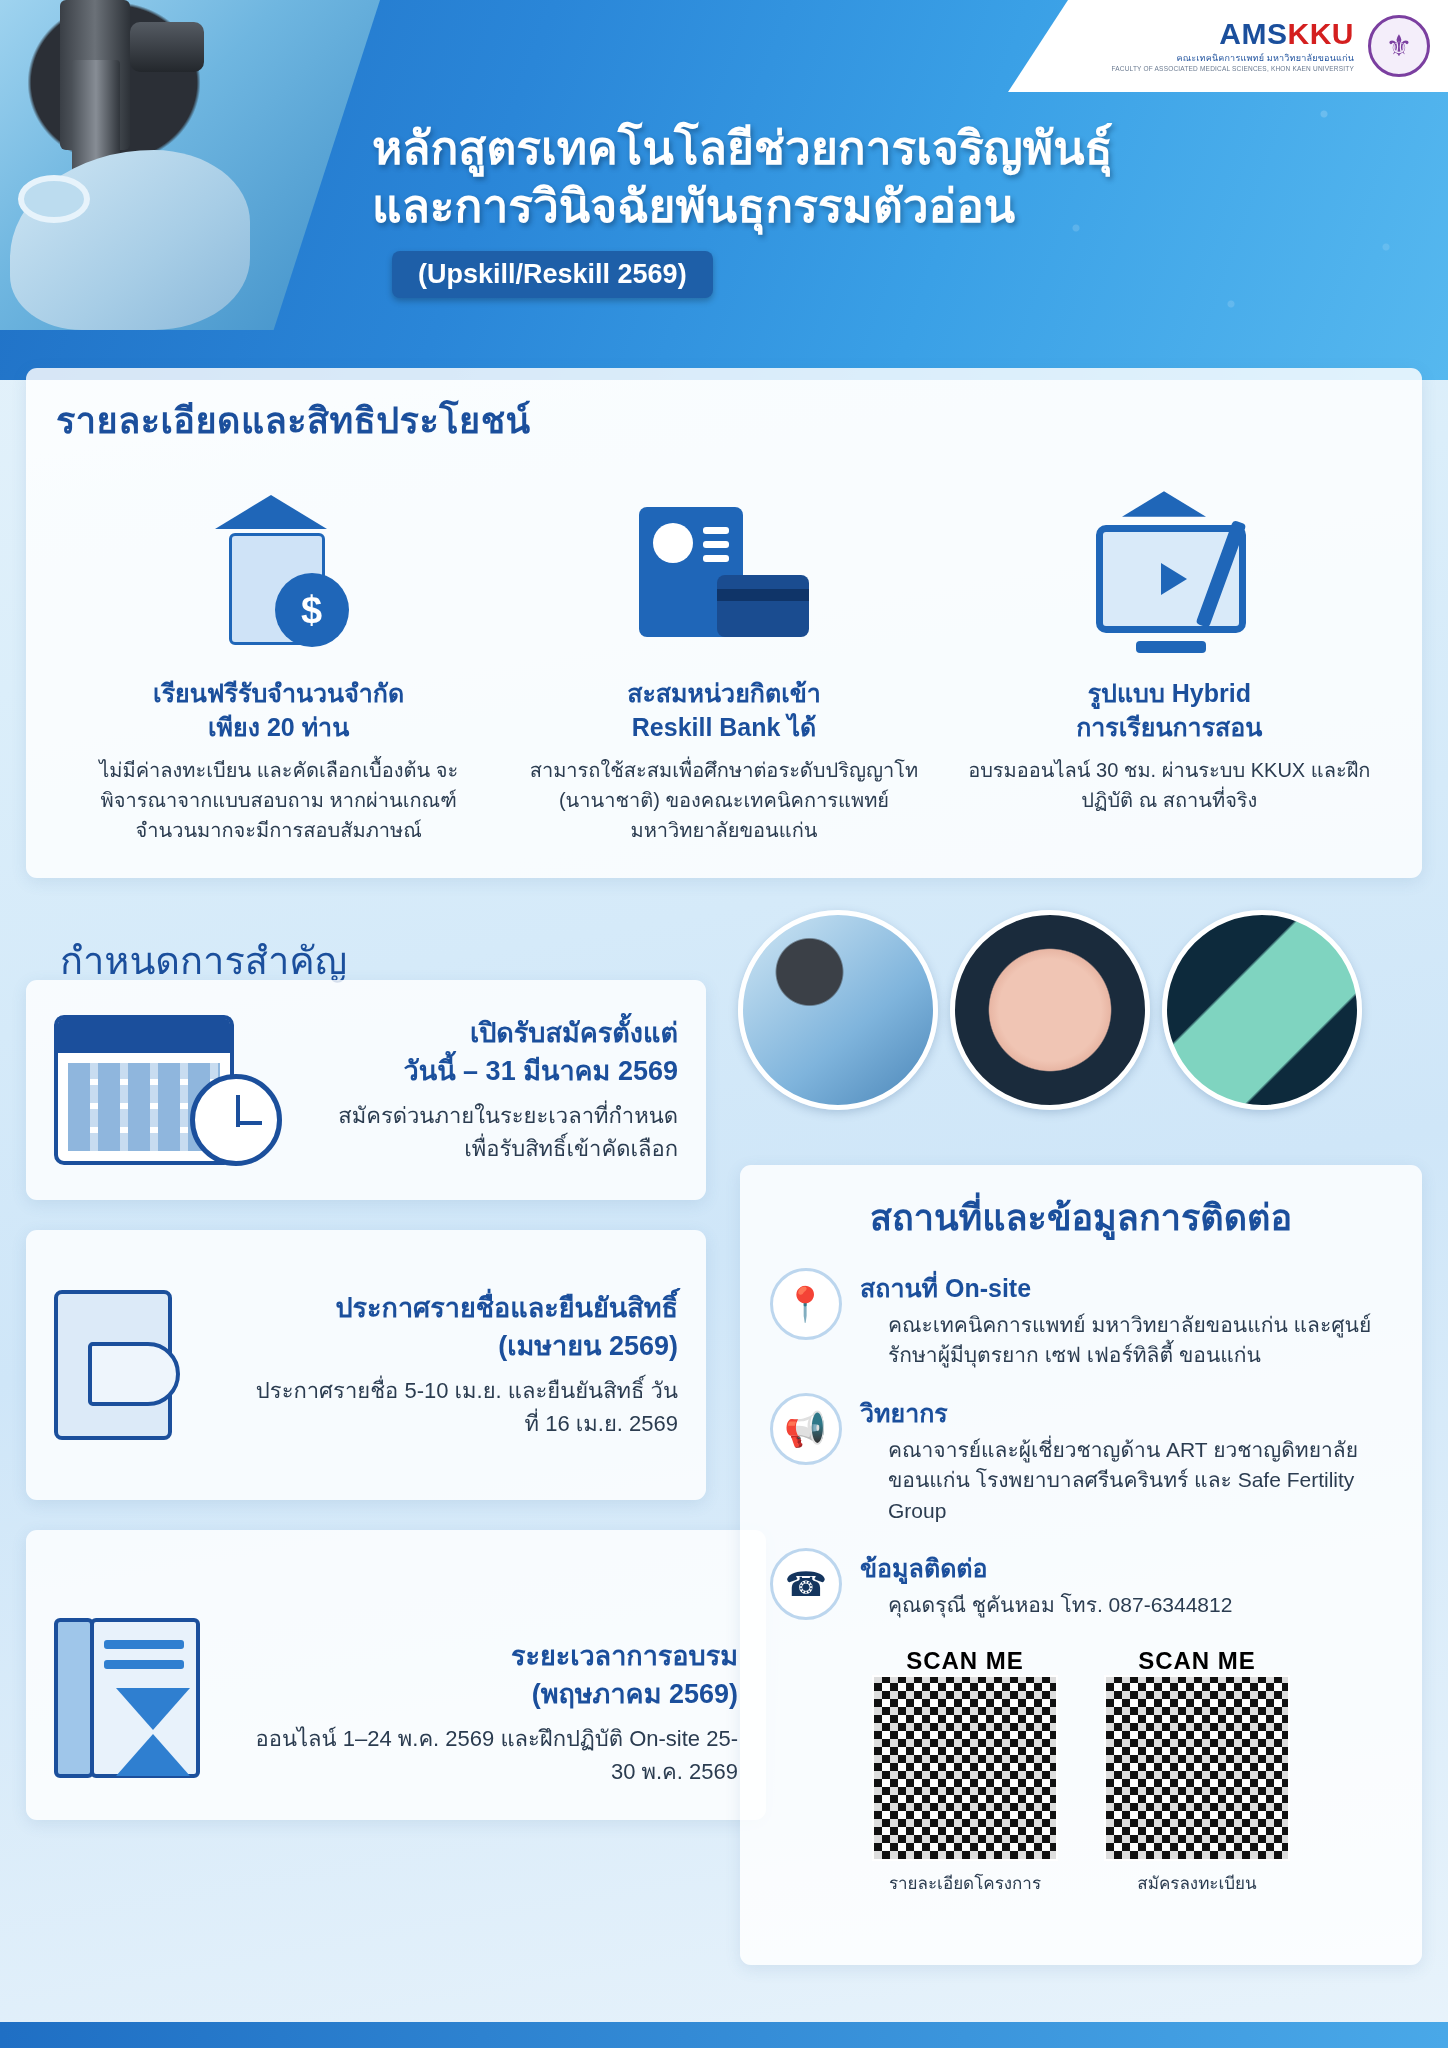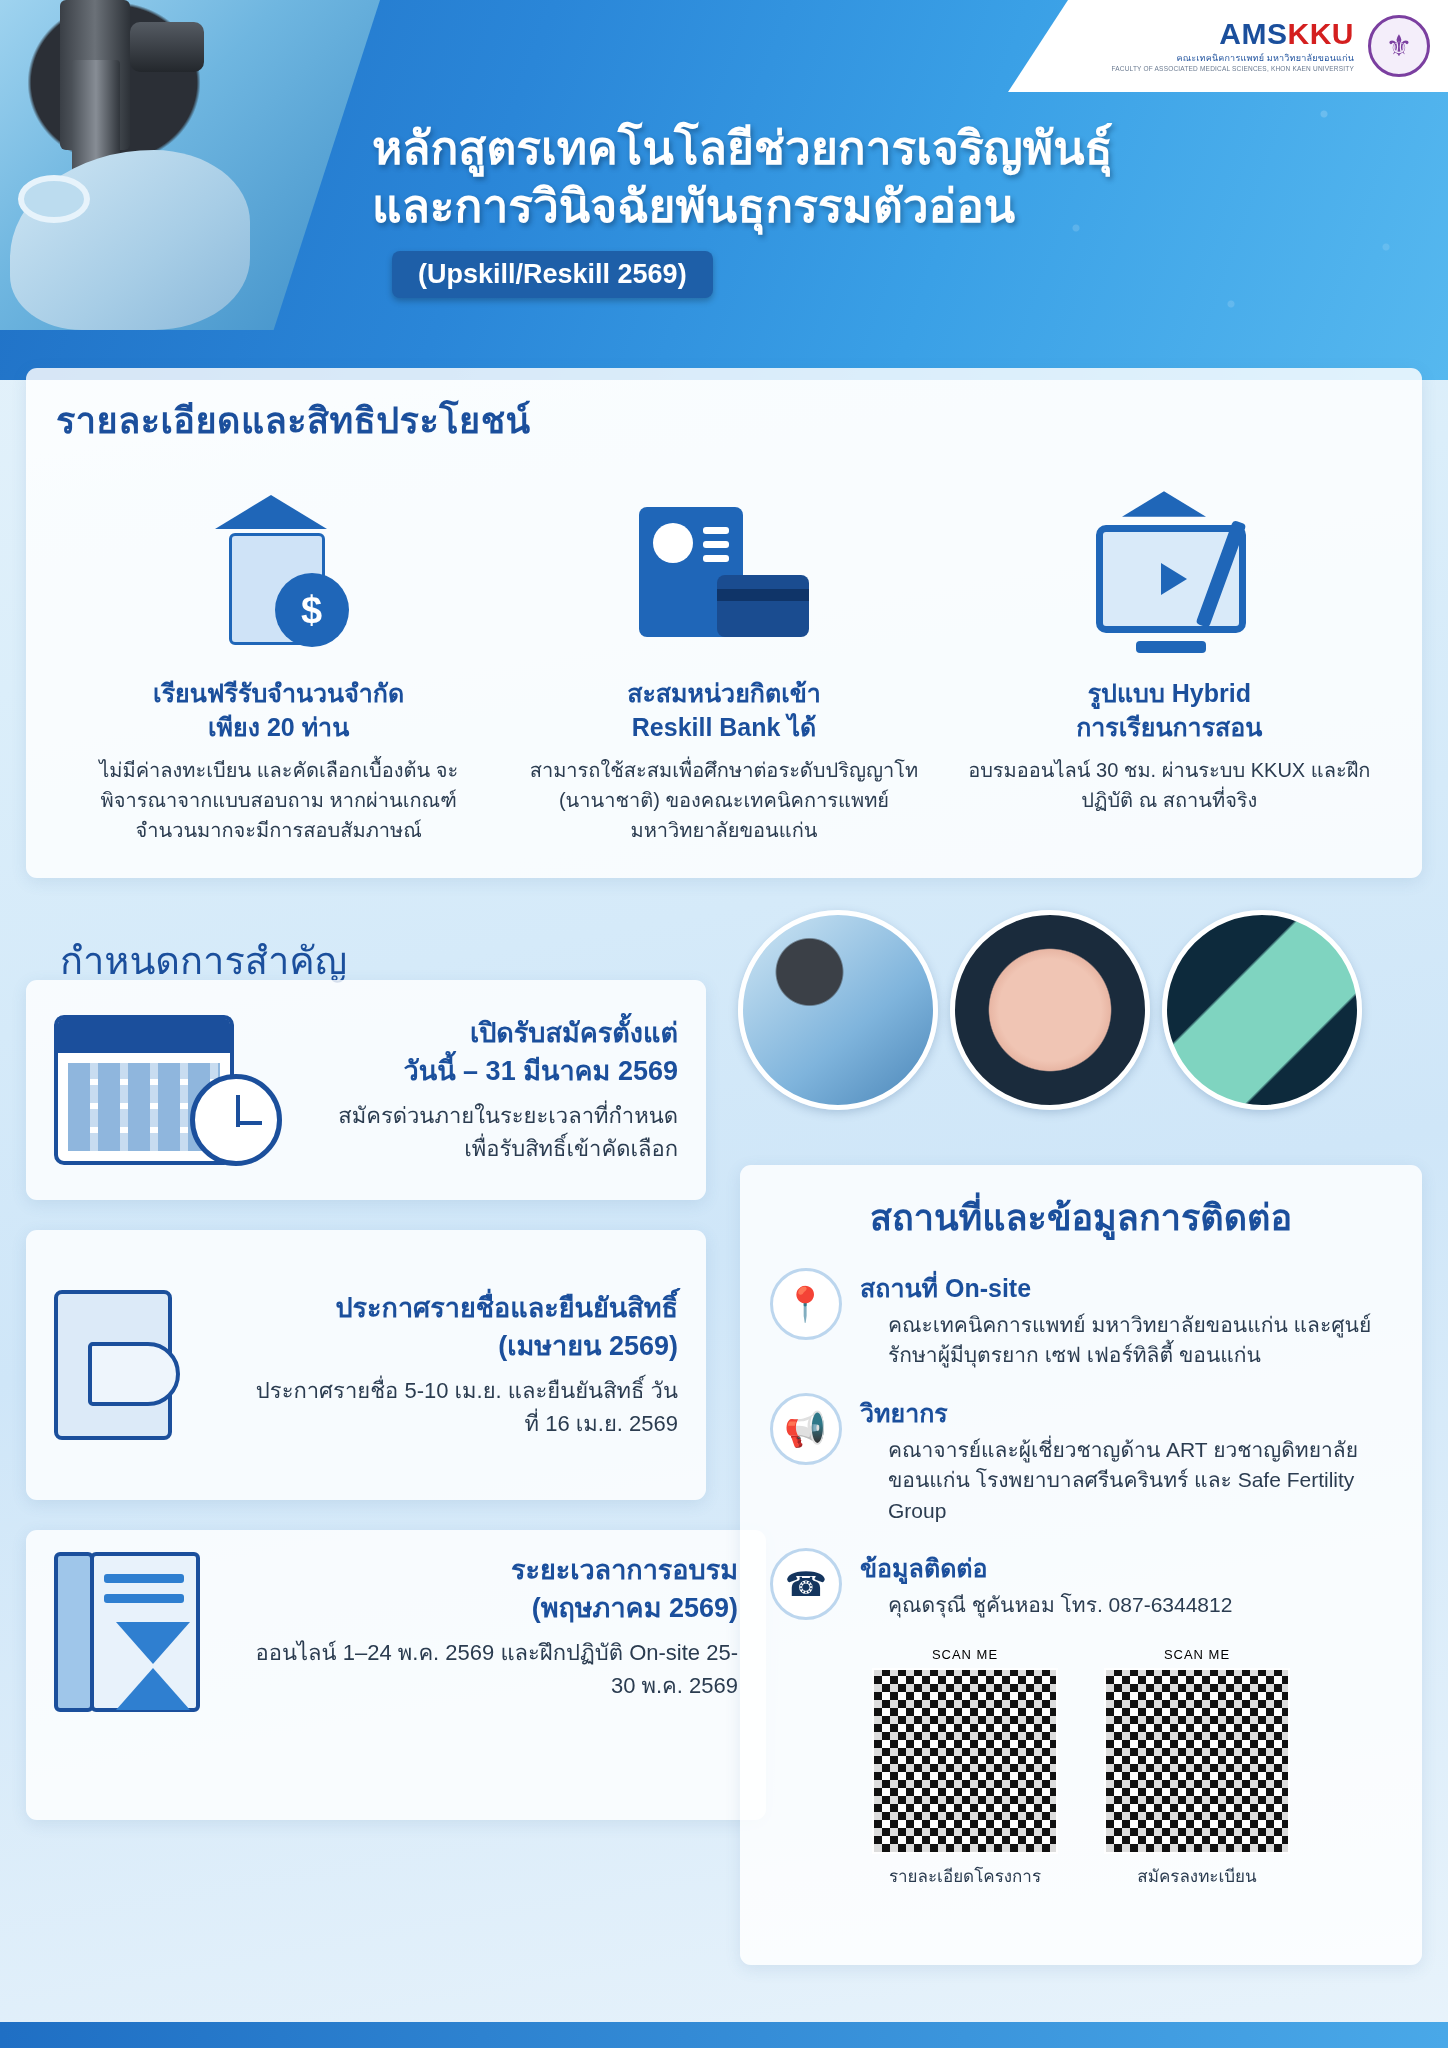--- a/index.html
+++ b/index.html
@@ -118,21 +118,21 @@
   .play { width:0;height:0;border-left: 26px solid #1f66b8; border-top: 16px solid transparent; border-bottom: 16px solid transparent; margin-left:6px;}
   .stand { width: 70px; height: 12px; background: #1f66b8; border-radius: 4px; margin: 8px auto 0;}
 
   
   .sched-title {
     position: absolute; left: 60px; top: 930px;
     color: #1b4f9c; font-size: 38px; font-weight: 400;
   }
   .sched1 { position: absolute; left: 26px; top: 980px; width: 680px; height: 220px; padding: 22px 28px; display:flex; gap: 18px; align-items: center;}
   .sched2 { position: absolute; left: 26px; top: 1230px; width: 680px; height: 270px; padding: 22px 28px; display:flex; gap: 18px; align-items: center;}
-  .sched3 { position: absolute; left: 26px; top: 1530px; width: 740px; height: 290px; padding: 22px 28px; display:flex; gap: 18px; align-items: flex-start;}
+  .sched3 { position: absolute; left: 26px; top: 1530px; width: 740px; height: 290px; padding: 32px 28px; display:flex; gap: 18px; align-items: flex-end;}
   .sched-txt { flex: 1; text-align: right; }
   .sched-h { color: #1b4f9c; font-size: 27px; font-weight: 700; line-height: 1.4; }
   .sched-b { color: #2b3c50; font-size: 22px; line-height: 1.5; margin-top: 8px; }
 
   .cal { width: 180px; height: 150px; background: #fff; border: 4px solid #1b4f9c; border-radius: 10px; position: relative; }
   .cal .top { position:absolute; left:0; top:0; right:0; height: 34px; background:#1b4f9c; border-radius: 5px 5px 0 0;}
   .cal .grid { position: absolute; left: 10px; top: 44px; right: 10px; bottom: 10px;
     background:
       repeating-linear-gradient(90deg,#8fb6dd 0 22px,transparent 22px 30px),
       repeating-linear-gradient(0deg,#c8dcf0 0 18px,transparent 18px 24px);
@@ -168,21 +168,21 @@
   .contact-title { text-align: center; color: #1b4f9c; font-size: 36px; font-weight: 700; }
   .crow { display: flex; gap: 18px; margin-top: 22px; align-items: flex-start; }
   .cicon { width: 72px; height: 72px; border-radius: 50%; background: #ffffff; border: 3px solid #bcd6ee;
     display: flex; align-items: center; justify-content: center; flex: 0 0 72px; font-size: 34px; }
   .ctext { flex: 1; }
   .ch { color: #1b4f9c; font-size: 25px; font-weight: 700; }
   .cb { color: #2b3c50; font-size: 21px; line-height: 1.45; margin-top: 2px; margin-left: 28px; }
 
   .qr-row { display: flex; gap: 46px; justify-content: center; margin-top: 26px; }
   .qr-block { text-align: center; }
-  .qr-label { font-size: 13px; font-weight: 400; letter-spacing: 1px; margin-bottom: 6px; }
+  .qr-label { font-size: 24px; font-weight: 700; letter-spacing: 1px; }
   .qr {
     width: 186px; height: 186px; background: #fff;
     background-image:
       repeating-linear-gradient(0deg,#111 0 8px, #fff 8px 16px),
       repeating-linear-gradient(90deg,#111 0 8px, #fff 8px 16px);
     background-blend-mode: difference;
     border: 2px solid #fff;
   }
   .qr-cap { font-size: 17px; color: #2b3c50; margin-top: 8px; }
 

